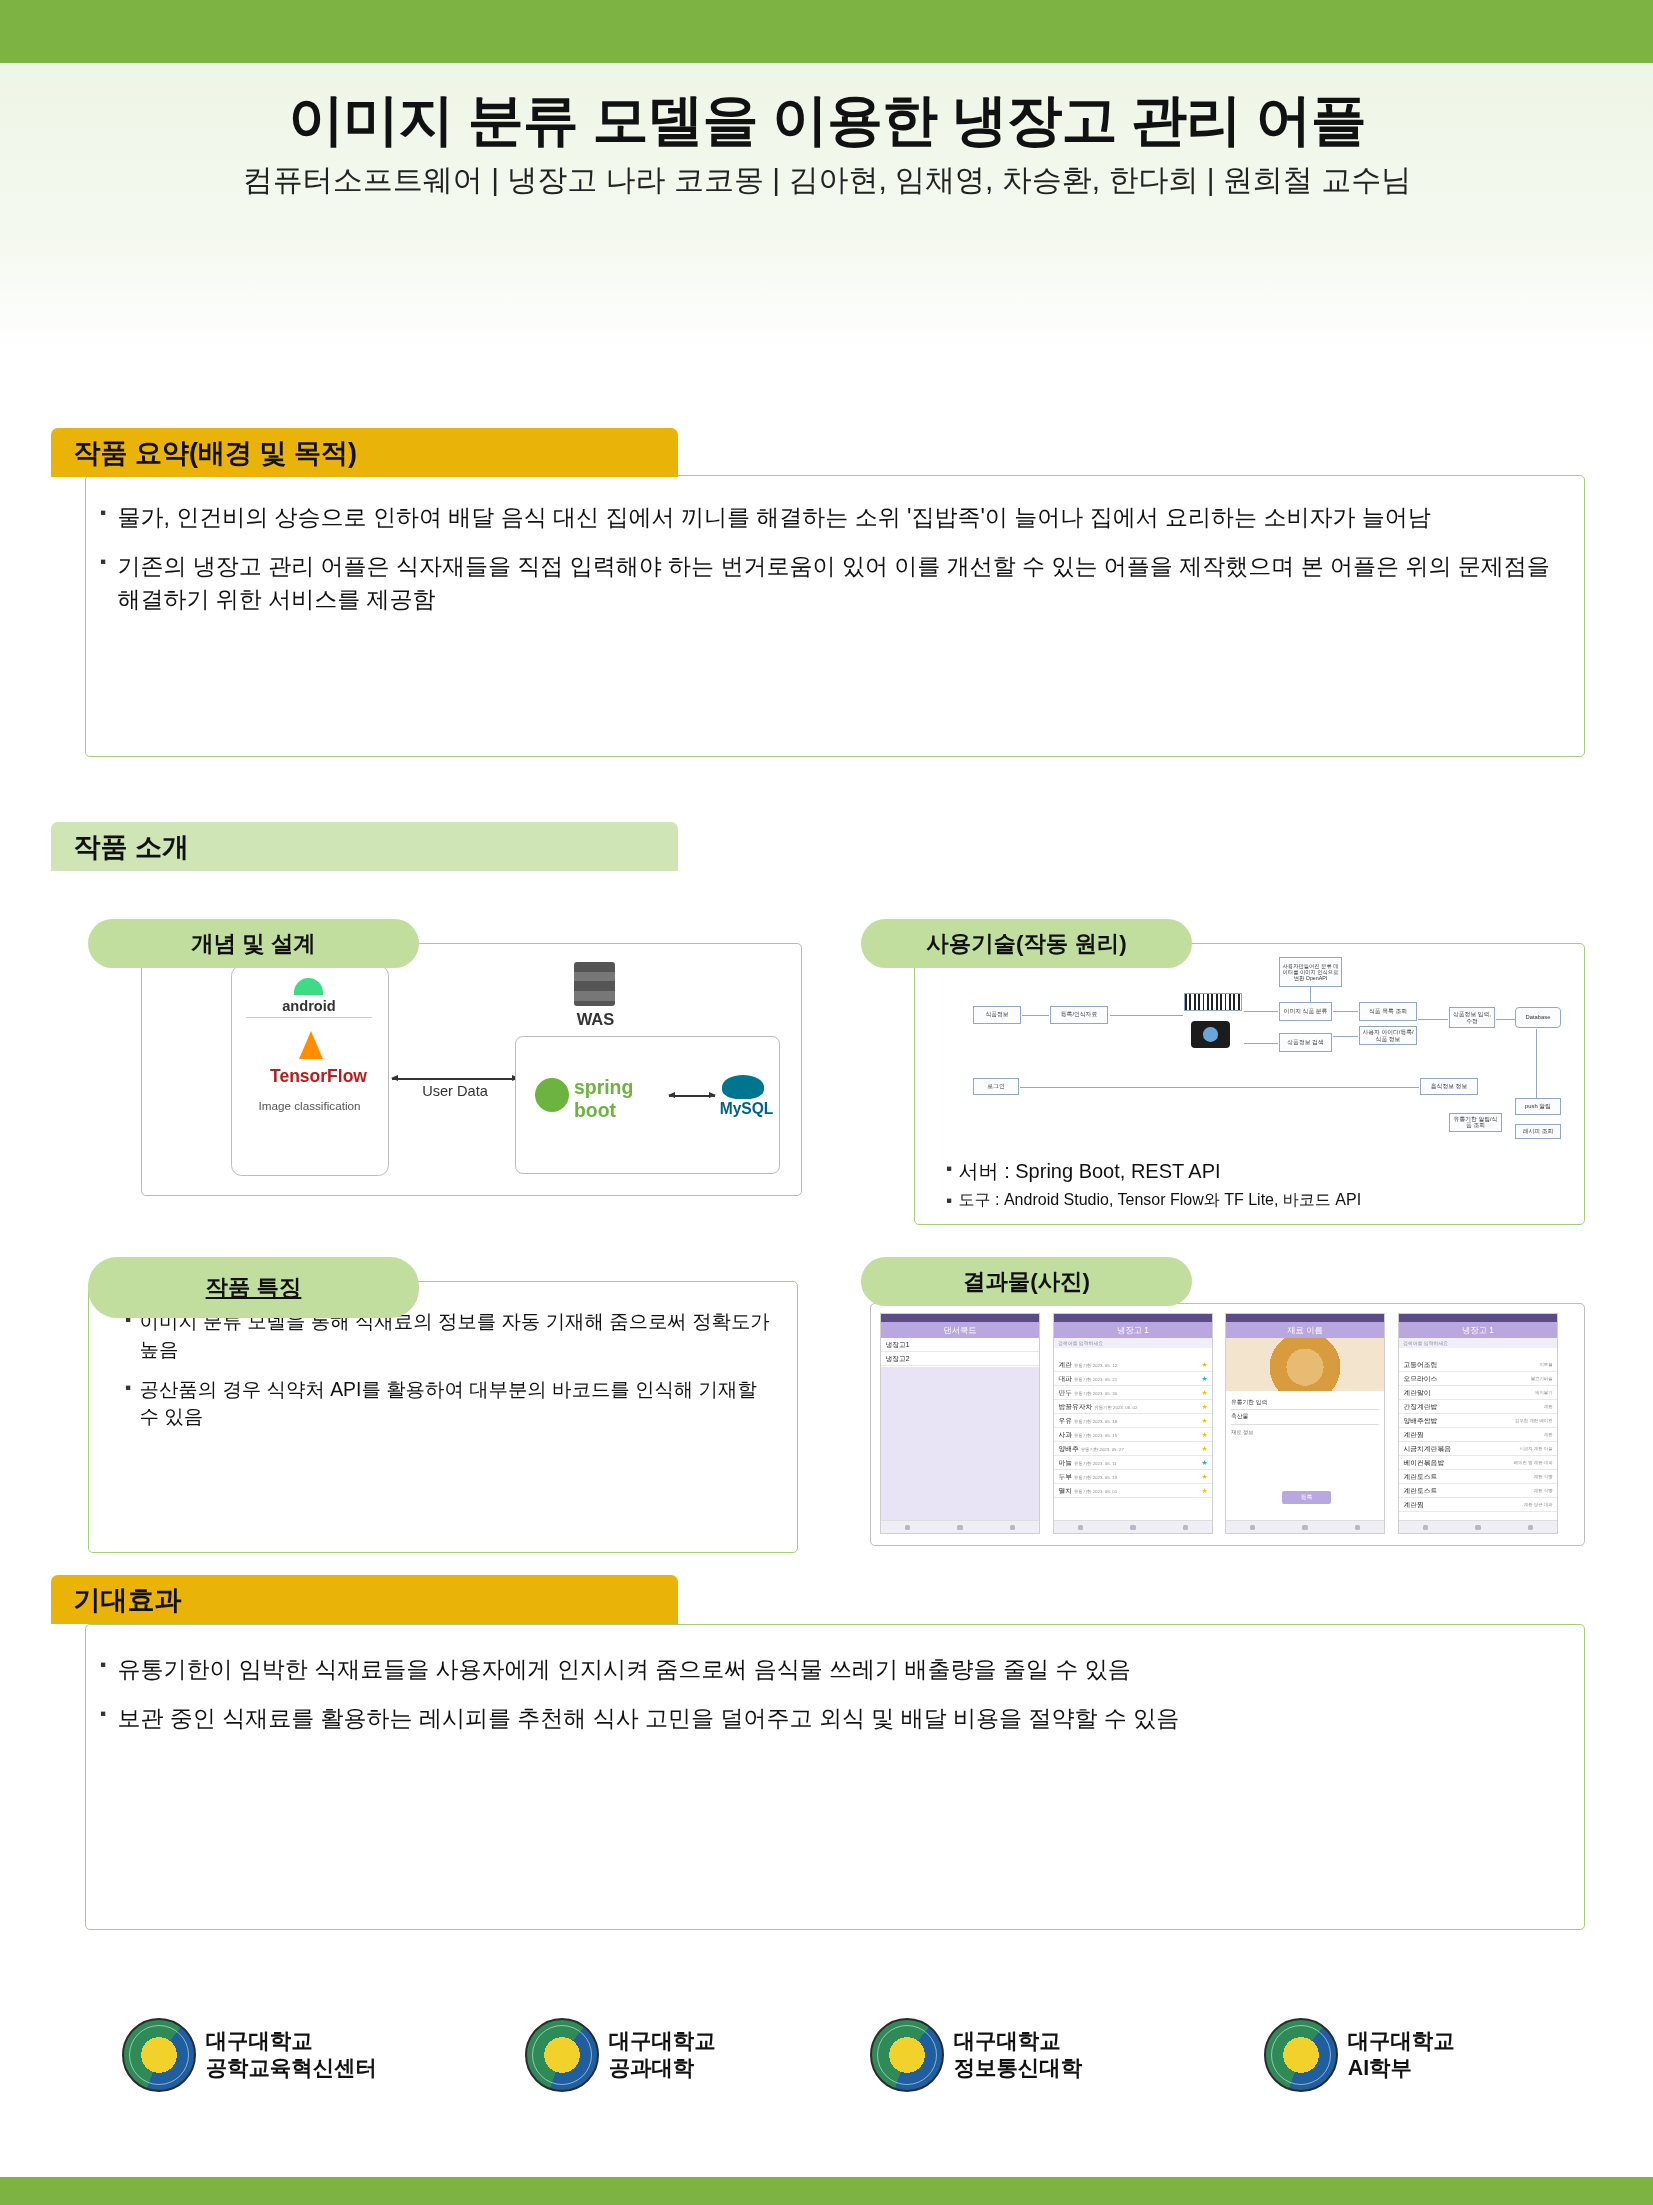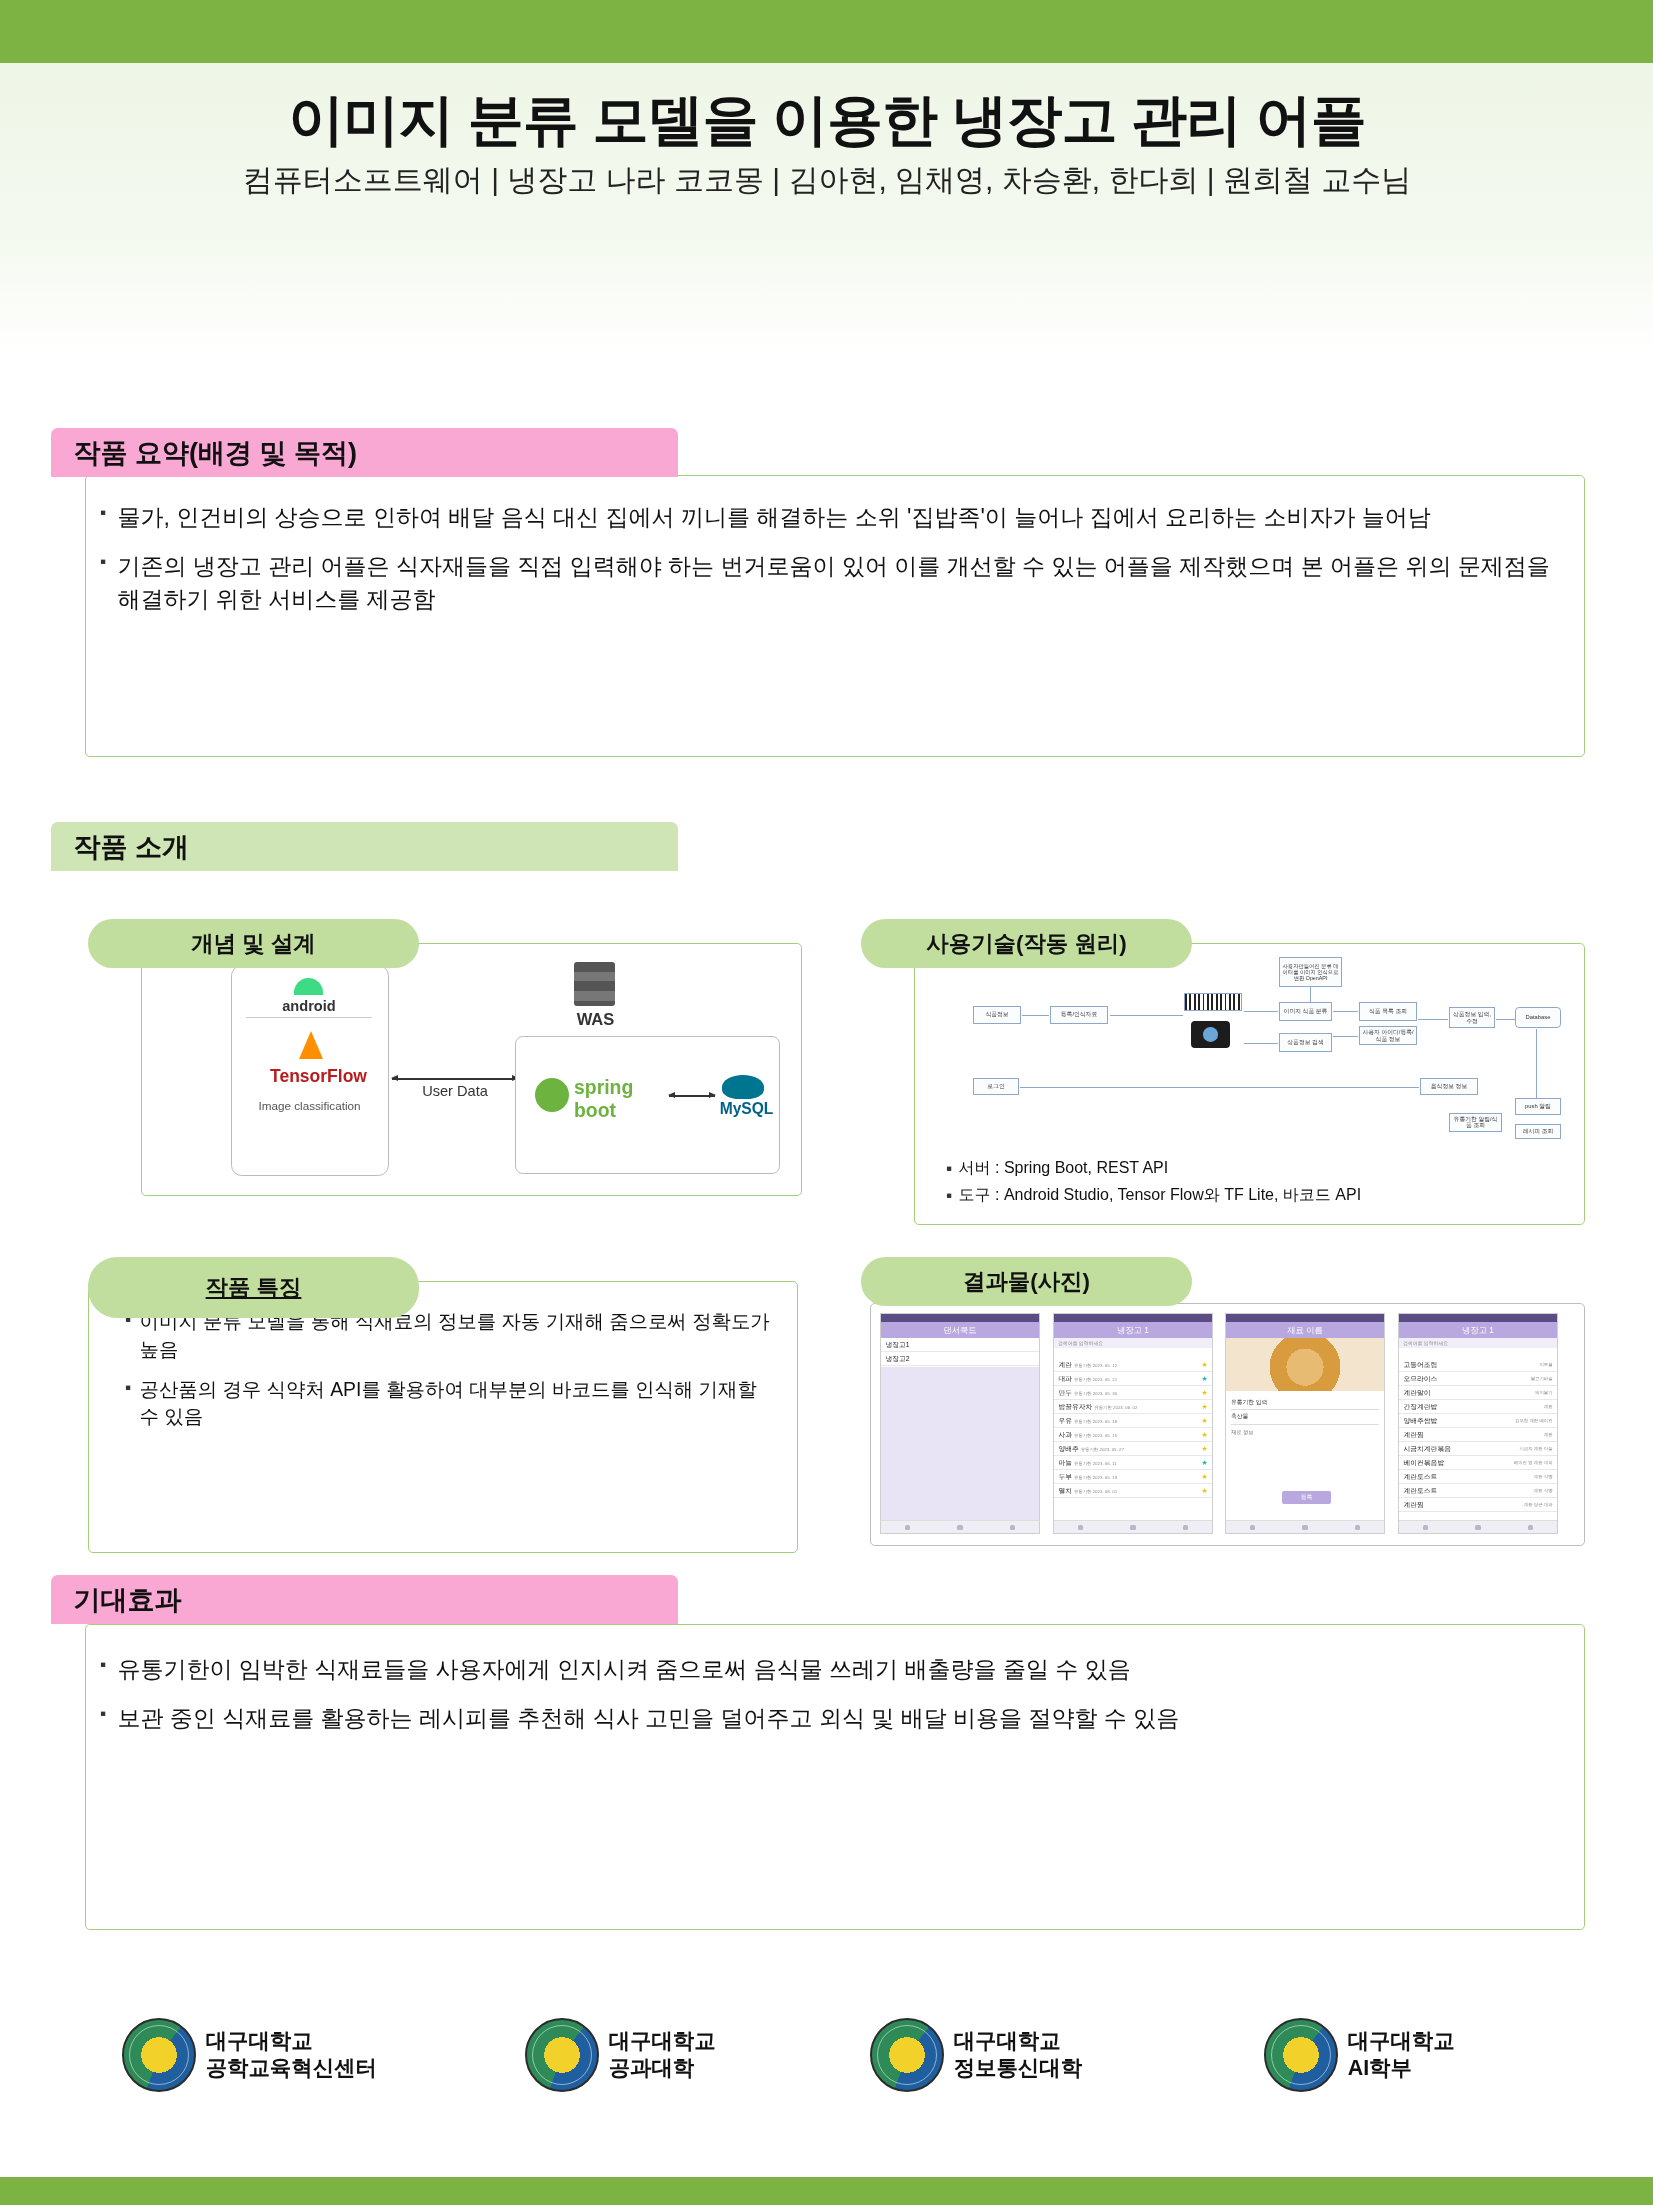--- a/index.html
+++ b/index.html
@@ -28,21 +28,21 @@
   }
   .header-sub {
     position:absolute; top:160px; left:156px; width:1342px;
     text-align:center;
     font-size:30px; line-height:1.35; color:#222; font-weight:400;
   }
 
   
   .tab {
     position:absolute;
-    background:#f9a8d4;
+    background:#eab308;
     border-radius:6.8px 6.8px 0 0;
     color:#111;
     font-size:27px; font-weight:bold;
     display:flex; align-items:center;
     padding-left:22.4px;
     box-sizing:border-box;
     z-index:5;
   }
   .tab-light { background:#cfe5b5; }
   .tab-sub {
@@ -262,21 +262,21 @@
   <div class="fc-line" style="top:83px; left:414px; width:25px; height:1px;"></div>
   <div class="fc-line" style="top:66px; left:499px; width:30px; height:1px;"></div>
   <div class="fc-line" style="top:66px; left:577px; width:18.5px; height:1px;"></div>
   <div class="fc-line" style="top:134px; left:101px; width:399px; height:1px;"></div>
   <div class="fc-line" style="top:76px; left:617px; width:1px; height:69px;"></div>
   <div class="fc-line" style="top:34px; left:391px; width:1px; height:14.6px;"></div>
 </div>
 
 <div style="position:absolute; top:1157px; left:943px; width:608px;">
   <ul class="bul tiny">
-    <li style="font-size:16px;">서버 : Spring Boot, REST  API</li>
+    <li style="font-size:20px;">서버 : Spring Boot, REST  API</li>
     <li style="font-size:16px;">도구 : Android Studio, Tensor Flow와 TF Lite, 바코드 API</li>
   </ul>
 </div>
 
 <div class="tab tab-sub" style="top:1257px; left:88px; width:331px; height:61px;text-decoration:underline;">작품 특징</div>
 <div class="panel" style="top:1281px; left:88px; width:710px; height:272px;"></div>
 <div style="position:absolute; top:1308px; left:122px; width:651px;">
   <ul class="bul small">
     <li>이미지 분류 모델을 통해 식재료의 정보를 자동 기재해 줌으로써 정확도가 높음</li>
     <li>공산품의 경우 식약처 API를 활용하여 대부분의 바코드를 인식해 기재할 수 있음</li>

